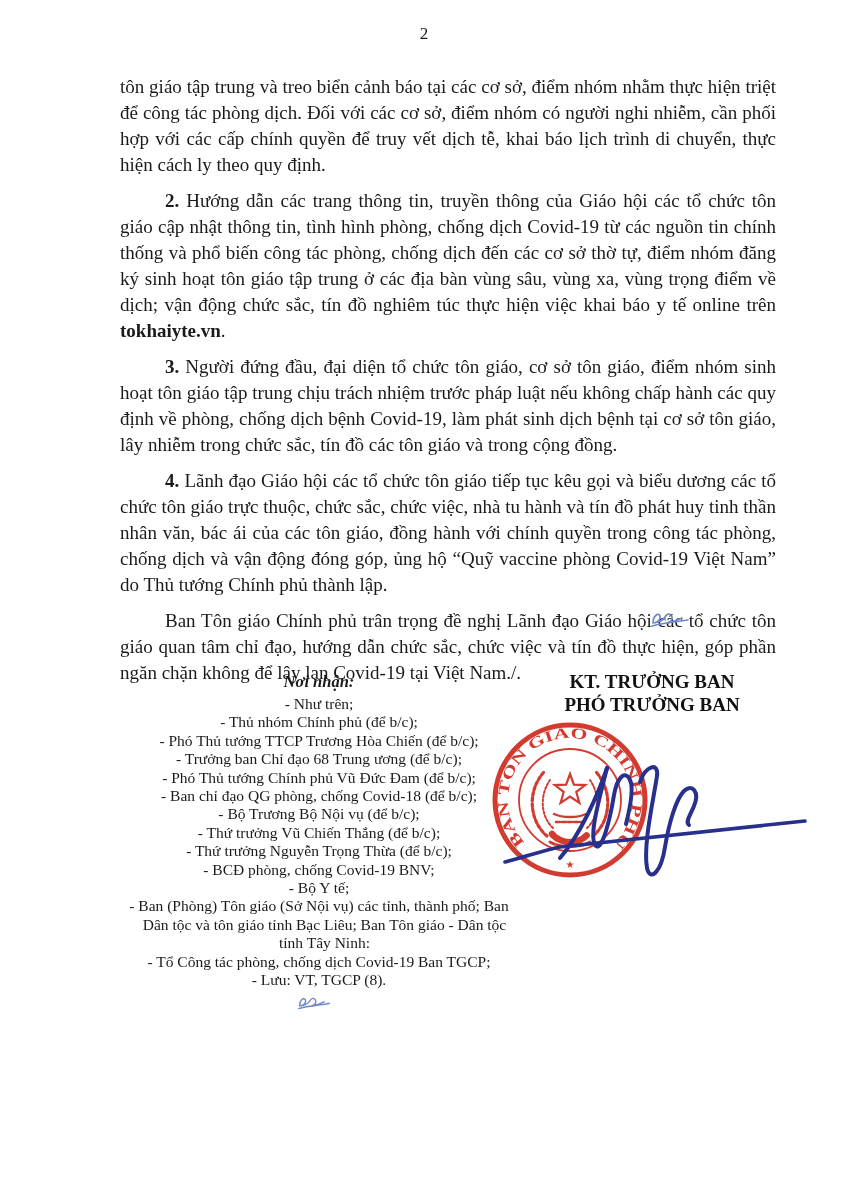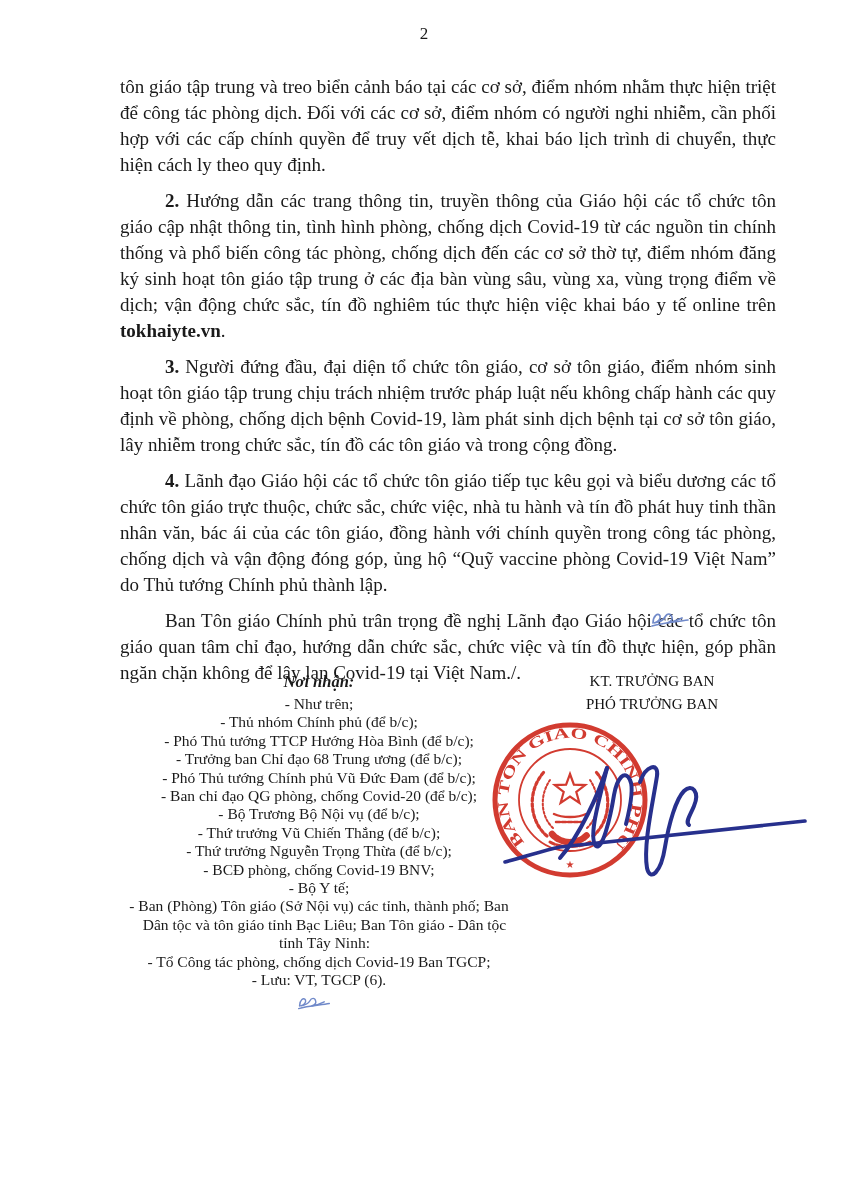--- a/index.html
+++ b/index.html
@@ -34,21 +34,21 @@
     text-align: center;
   }
   ul.recipients-list {
     list-style: none; margin: 0; padding: 0;
     font-size: 15.5px; line-height: 18.4px;
   }
   ul.recipients-list li { padding-left: 11px; text-indent: -11px; text-align: center; }
 
   .sig-heading {
     position: absolute; left: 532px; top: 670px; width: 240px;
-    text-align: center; font-weight: normal; font-size: 15px;
+    text-align: center; font-weight: bold; font-size: 19px;
     line-height: 23px; color: #111;
   }
   .sig-name {
     position: absolute; left: 532px; top: 862px; width: 240px;
     text-align: center; font-weight: bold; font-size: 20px; color: #111;
     z-index: 5;
   }
   .seal { position: absolute; left: 488px; top: 718px; z-index: 2; }
   .signature { position: absolute; left: 480px; top: 740px; z-index: 3; }
   .initials-1 { position: absolute; left: 650px; top: 610px; z-index: 2; }
@@ -67,32 +67,32 @@
       <p class="para indent"><span class="bold">3. </span><span>Người đứng đầu, đại diện tổ chức tôn giáo, cơ sở tôn giáo, điểm nhóm sinh hoạt tôn giáo tập trung chịu trách nhiệm trước pháp luật nếu không chấp hành các quy định về phòng, chống dịch bệnh Covid-19, làm phát sinh dịch bệnh tại cơ sở tôn giáo, lây nhiễm trong chức sắc, tín đồ các tôn giáo và trong cộng đồng.</span></p>
       <p class="para indent"><span class="bold">4. </span><span>Lãnh đạo Giáo hội các tổ chức tôn giáo tiếp tục kêu gọi và biểu dương các tổ chức tôn giáo trực thuộc, chức sắc, chức việc, nhà tu hành và tín đồ phát huy tinh thần nhân văn, bác ái của các tôn giáo, đồng hành với chính quyền trong công tác phòng, chống dịch và vận động đóng góp, ủng hộ “Quỹ vaccine phòng Covid-19 Việt Nam” do Thủ tướng Chính phủ thành lập.</span></p>
       <p class="para indent"><span>Ban Tôn giáo Chính phủ trân trọng đề nghị Lãnh đạo Giáo hội các tổ chức tôn giáo quan tâm chỉ đạo, hướng dẫn chức sắc, chức việc và tín đồ thực hiện, góp phần ngăn chặn không để lây lan Covid-19 tại Việt Nam./.</span></p>
     </div>
 
   <div class="recipients">
     <div class="recipients-heading">Nơi nhận:</div>
     <ul class="recipients-list" id="recipients-list">
         <li>- Như trên;</li>
         <li>- Thủ nhóm Chính phủ (để b/c);</li>
-        <li>- Phó Thủ tướng TTCP Hướng Hòa Bình (để b/c);</li>
+        <li>- Phó Thủ tướng TTCP Trương Hòa Chiến (để b/c);</li>
         <li>- Trưởng ban Chỉ đạo 68 Trung ương (để b/c);</li>
         <li>- Phó Thủ tướng Chính phủ Vũ Đức Đam (để b/c);</li>
-        <li>- Ban chỉ đạo QG phòng, chống Covid-20 (để b/c);</li>
+        <li>- Ban chỉ đạo QG phòng, chống Covid-18 (để b/c);</li>
         <li>- Bộ Trương Bộ Nội vụ (để b/c);</li>
         <li>- Thứ trưởng Vũ Chiến Thắng (để b/c);</li>
         <li>- Thứ trưởng Nguyễn Trọng Thừa (để b/c);</li>
         <li>- BCĐ phòng, chống Covid-19 BNV;</li>
         <li>- Bộ Y tế;</li>
         <li>- Ban (Phòng) Tôn giáo (Sở Nội vụ) các tỉnh, thành phố; Ban Dân tộc và tôn giáo tỉnh Bạc Liêu; Ban Tôn giáo - Dân tộc tỉnh Tây Ninh:</li>
         <li>- Tổ Công tác phòng, chống dịch Covid-19 Ban TGCP;</li>
-        <li>- Lưu: VT, TGCP (6).</li>
+        <li>- Lưu: VT, TGCP (8).</li>
       </ul>
   </div>
 
   <div class="sig-heading">
     <div>KT. TRƯỞNG BAN</div>
     <div>PHÓ TRƯỞNG BAN</div>
   </div>
 
   <svg class="seal" width="164" height="164" viewBox="0 0 164 164">
     <g fill="none" stroke="#d23b30" stroke-linecap="round">

